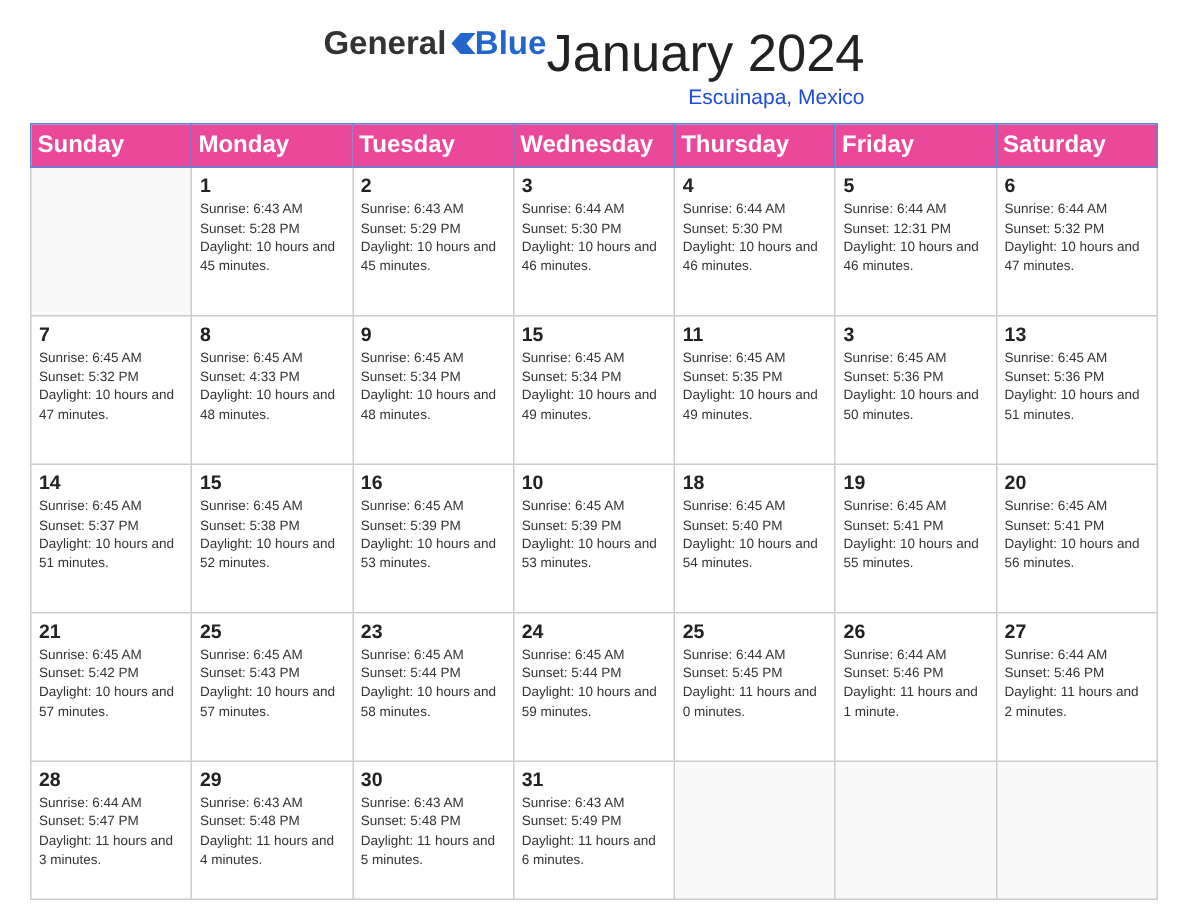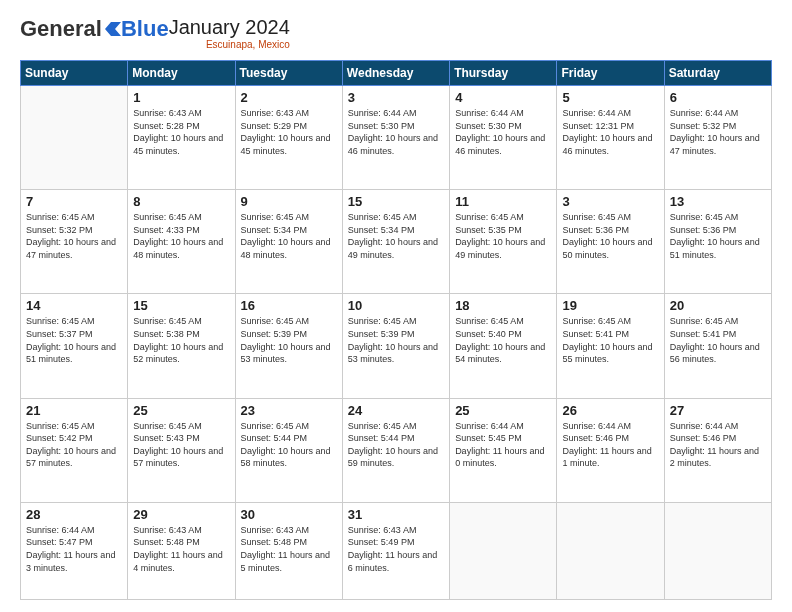--- a/index.html
+++ b/index.html
@@ -12,21 +12,21 @@
     }
     .page {
       width: 792px;
       height: 612px;
       padding: 16px 20px 12px 20px;
       display: flex;
       flex-direction: column;
     }
     .header {
       display: flex;
-      justify-content: flex-start;
+      justify-content: center;
       align-items: flex-start;
       margin-bottom: 10px;
     }
     .logo {
       display: flex;
       flex-direction: column;
       align-items: flex-start;
     }
     .logo-text {
       display: flex;
@@ -42,39 +42,39 @@
     }
     .logo-icon {
       width: 18px;
       height: 18px;
       margin-left: 1px;
     }
     .title-block {
       text-align: right;
     }
     .month-title {
-      font-size: 20px;
+      font-size: 35px;
       font-weight: normal;
       color: #222;
     }
     .location {
-      font-size: 10px;
-      color: #c2410c;
+      font-size: 14px;
+      color: #1d4ed8;
     }
     .calendar {
       flex: 1;
       border: 1px solid #ccc;
       border-collapse: collapse;
       width: 100%;
       table-layout: fixed;
     }
     .calendar th {
-      background: #0c4a6e;
+      background: #ec4899;
       color: #fff;
-      font-size: 12px;
+      font-size: 16px;
       font-weight: bold;
       padding: 5px 4px;
       text-align: left;
       border: 1px solid #5588dd;
     }
     .calendar td {
       border: 1px solid #ccc;
       vertical-align: top;
       padding: 4px 5px;
       font-size: 9.5px;

